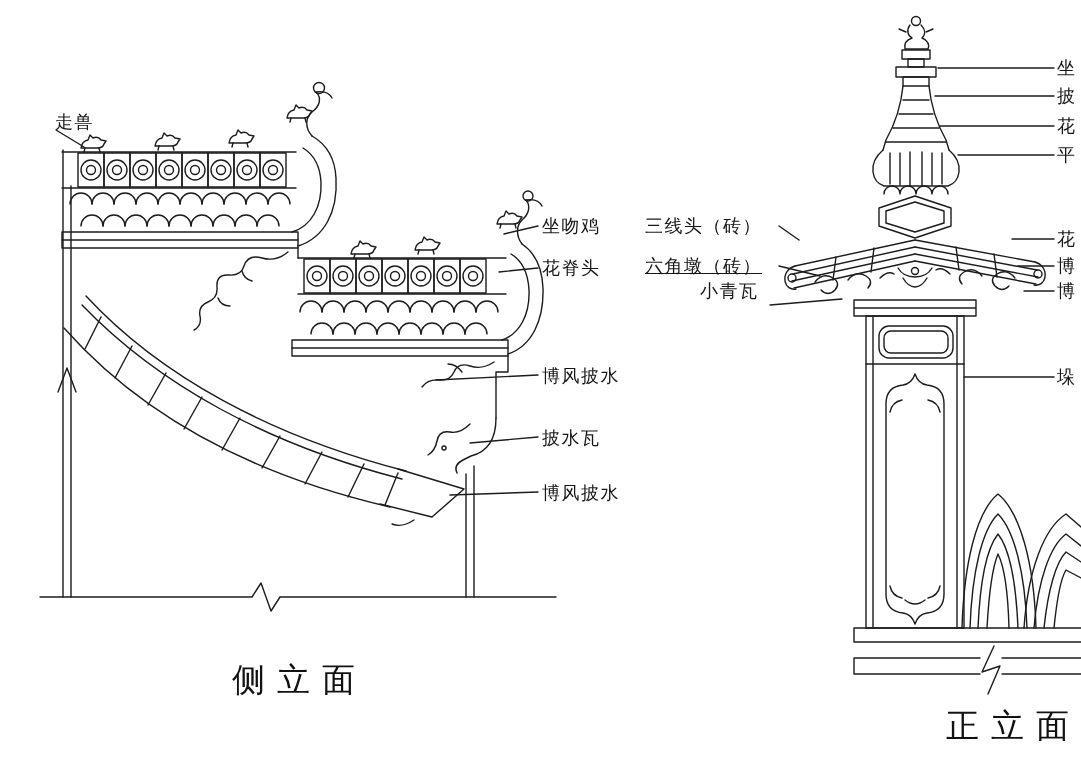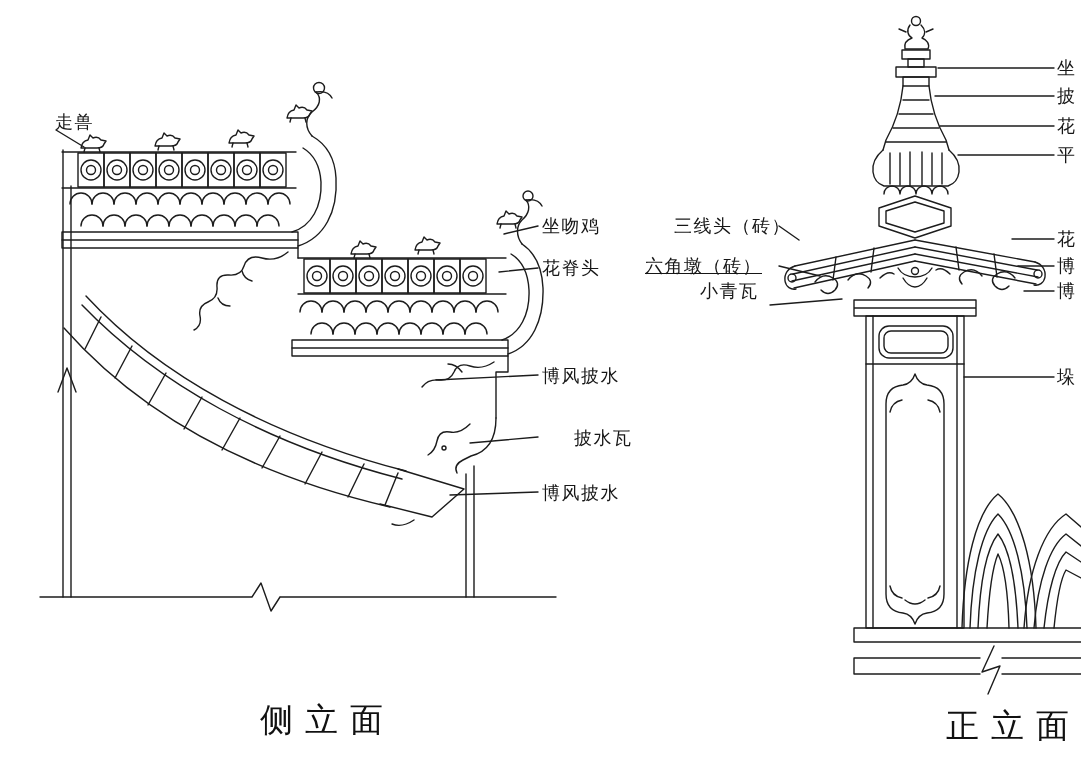--- a/index.html
+++ b/index.html
@@ -242,25 +242,25 @@
           <path d="M779 226L799 240M779 266L820 276M770 305L842 299"></path>
         </g>
       </g>
     </g>
   </svg>
 
   <div class="lbl" style="left:18px;top:112px;margin-left:37px;">走兽</div>
   <div class="lbl" style="left:542px;top:216px;">坐吻鸡</div>
   <div class="lbl" style="left:542px;top:258px;text-align:center;">花脊头</div>
   <div class="lbl" style="left:542px;top:366px;">博风披水</div>
-  <div class="lbl" style="left:542px;top:428px;margin-left:32px;">披水瓦</div>
+  <div class="lbl" style="left:542px;top:428px;">披水瓦</div>
   <div class="lbl" style="left:542px;top:483px;">博风披水</div>
-  <div class="caption" style="left:232px;top:698px;margin-left:28px;">侧立面</div>
-
-  <div class="lbl" style="left:674px;top:216px;">三线头（砖）</div>
+  <div class="caption" style="left:232px;top:658px;">侧立面</div>
+
+  <div class="lbl" style="left:645px;top:216px;">三线头（砖）</div>
   <div class="lbl" style="left:645px;top:256px;text-decoration:underline;">六角墩（砖）</div>
   <div class="lbl" style="left:700px;top:281px;">小青瓦</div>
 
   <div class="lbl edge" style="top:58px;">坐</div>
   <div class="lbl edge" style="top:86px;">披</div>
   <div class="lbl edge" style="top:116px;">花</div>
   <div class="lbl edge" style="top:145px;">平</div>
   <div class="lbl edge" style="top:229px;">花</div>
   <div class="lbl edge" style="top:256px;">博</div>
   <div class="lbl edge" style="top:281px;">博</div>

